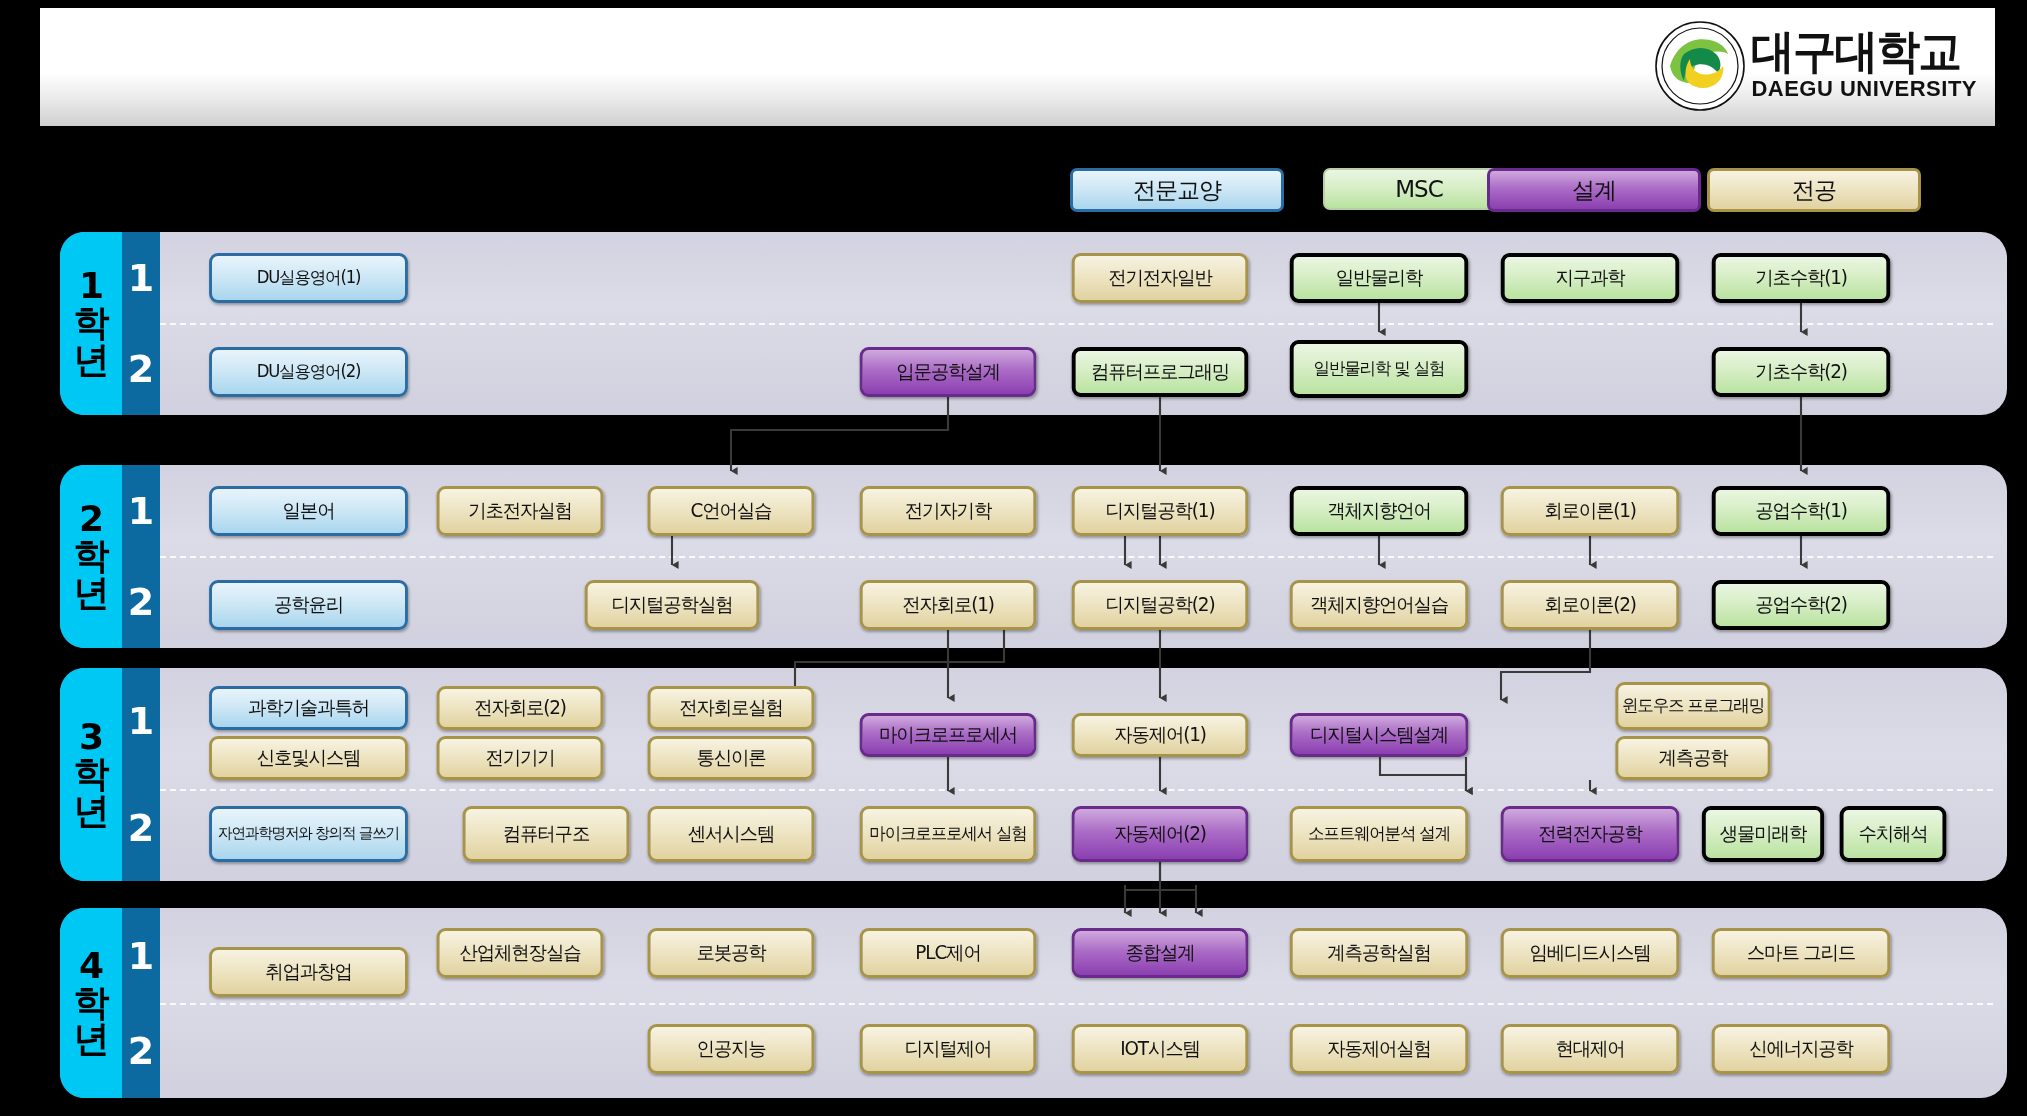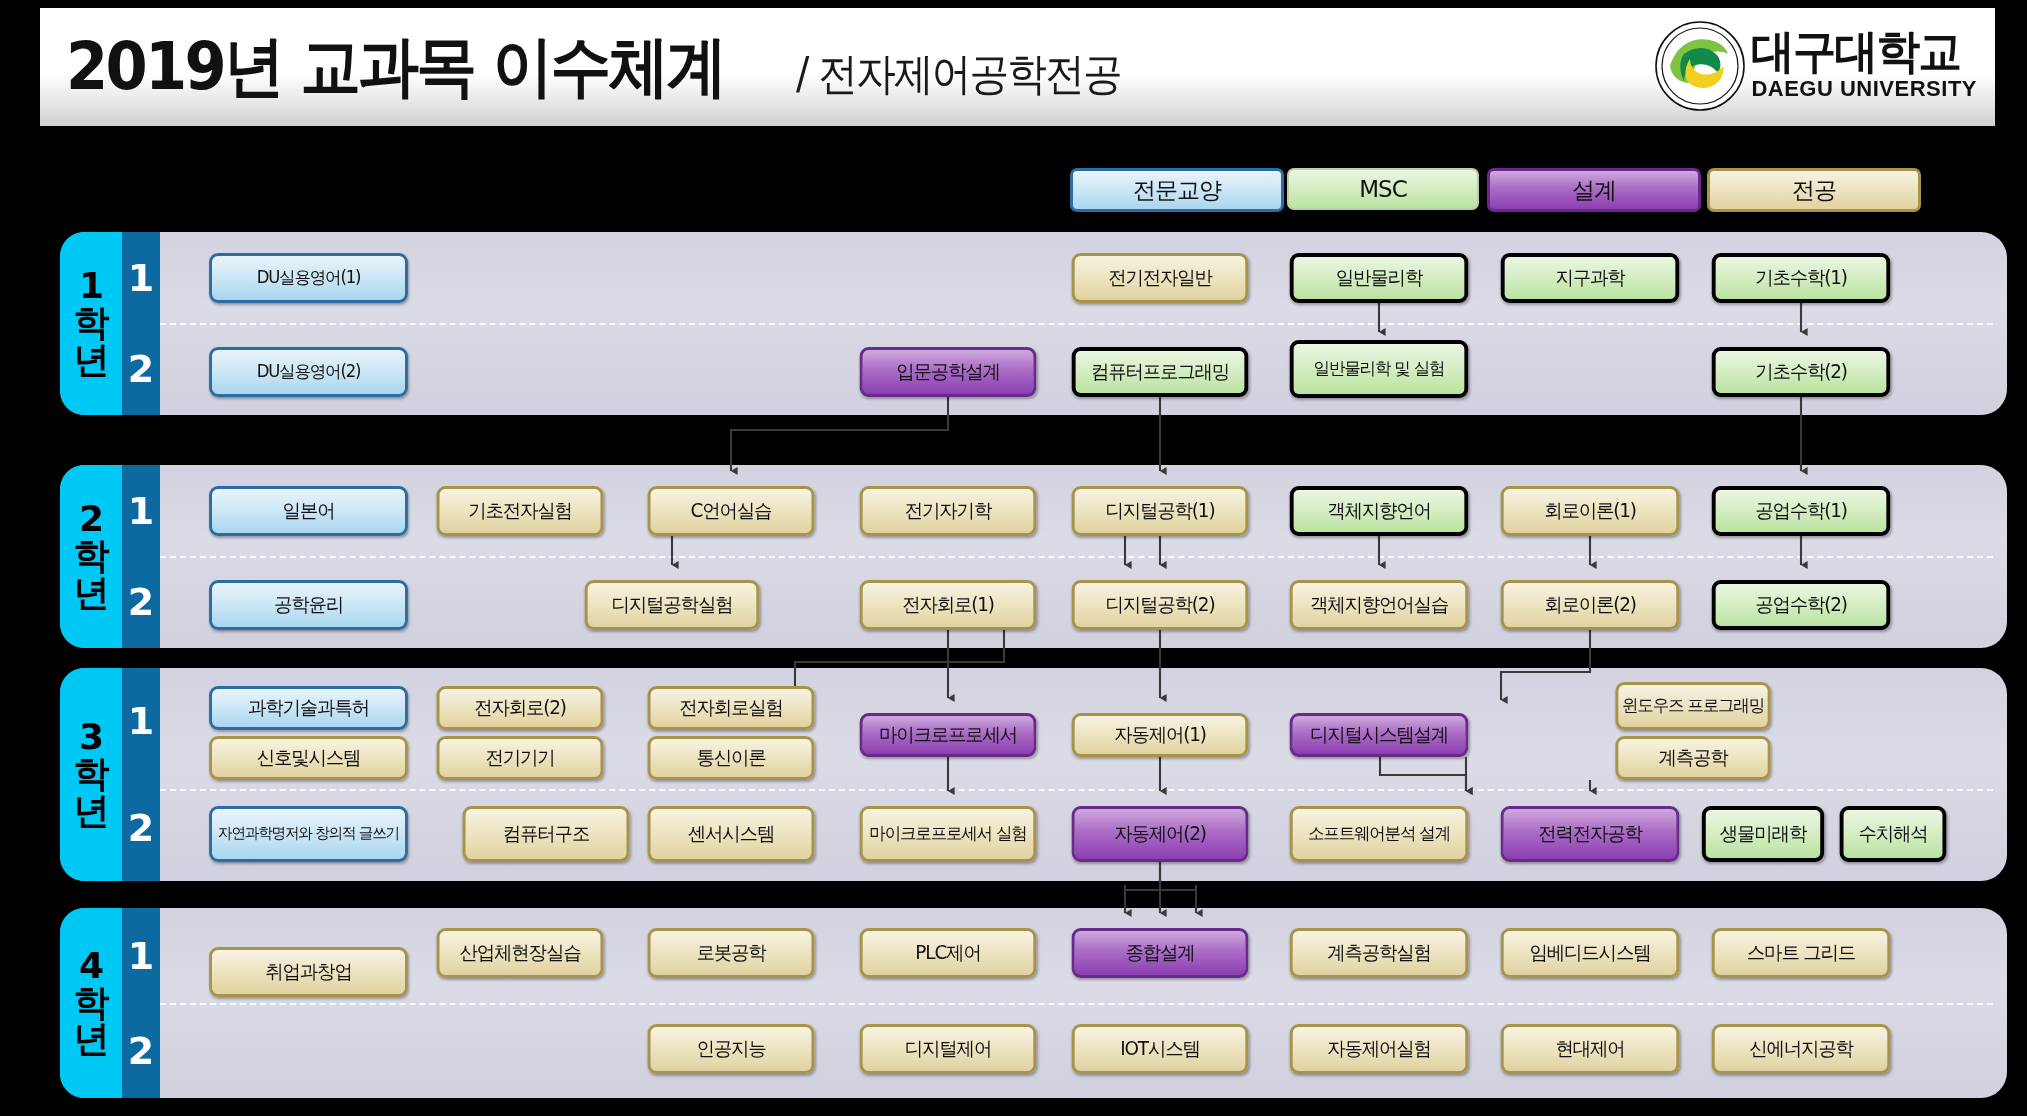--- a/index.html
+++ b/index.html
@@ -104,47 +104,40 @@
   .lg-des{background:linear-gradient(180deg,#cfa9dd 0%,#ab6cc6 45%,#8b3fb0 100%);border:3px solid #6a2a8c;}
   .lg-maj{background:linear-gradient(180deg,#f7f3e2 0%,#eee5c4 45%,#e1d2a0 100%);border:3px solid #a89448;}
 
   
   #edges{position:absolute;left:0;top:0;width:2027px;height:1116px;pointer-events:none;}
 </style>
 </head>
 <body>
 
 <div id="header">
-  <div id="title-wrap">
-    <span id="title-main">2019년 교과목 이수체계</span>
-    <span id="title-sub">
-      <span>/</span>
-      <span>전자제어공학전공</span>
-    </span>
-  </div>
   <div id="logo-wrap">
     <div id="logo-mark">
       <svg width="92" height="92" viewBox="0 0 92 92" aria-hidden="true">
         <circle cx="46" cy="46" r="44" fill="#fff" stroke="#111" stroke-width="1.6"></circle>
         <circle cx="46" cy="46" r="38" fill="#fff" stroke="#111" stroke-width="1.2"></circle>
         <path d="M16 46c6-20 22-30 40-26 10 2 16 8 18 14-8-4-18-3-26 3-9 7-10 18-6 26-14 2-24-5-26-17z" fill="#7ec242"></path>
         <path d="M30 34c10-8 24-8 32 0 5 5 6 13 2 19-6-8-16-11-25-7-6 3-9 9-9 15-5-9-5-21 0-27z" fill="#148a4a"></path>
         <path d="M34 62c8 8 22 8 30 0 4-4 6-10 5-16-5 7-14 10-22 8-7-2-11-8-11-15-5 7-6 17-2 23z" fill="#f2d022"></path>
       </svg>
     </div>
     <div id="logo-text">
       <span id="logo-ko">대구대학교</span>
       <span id="logo-en">DAEGU UNIVERSITY</span>
     </div>
   </div>
 </div>
 
 <div id="legend">
   <div class="legend-box lg-gen" style="left:1070px;width:208px;">전문교양</div>
-  <div class="legend-box lg-msc" style="left:1287px;width:188px;">MSC</div>
+  <div class="legend-box lg-msc" style="left:1323px;width:188px;">MSC</div>
   <div class="legend-box lg-maj" style="left:1707px;width:208px;">전공</div>
   <div class="legend-box lg-des" style="left:1487px;width:208px;">설계</div>
 </div>
 
 <div class="band" style="top:232px;height:183px;">
   <div class="ylabel">
       <span>1</span>
       <span>학</span>
       <span>년</span>
     </div>

